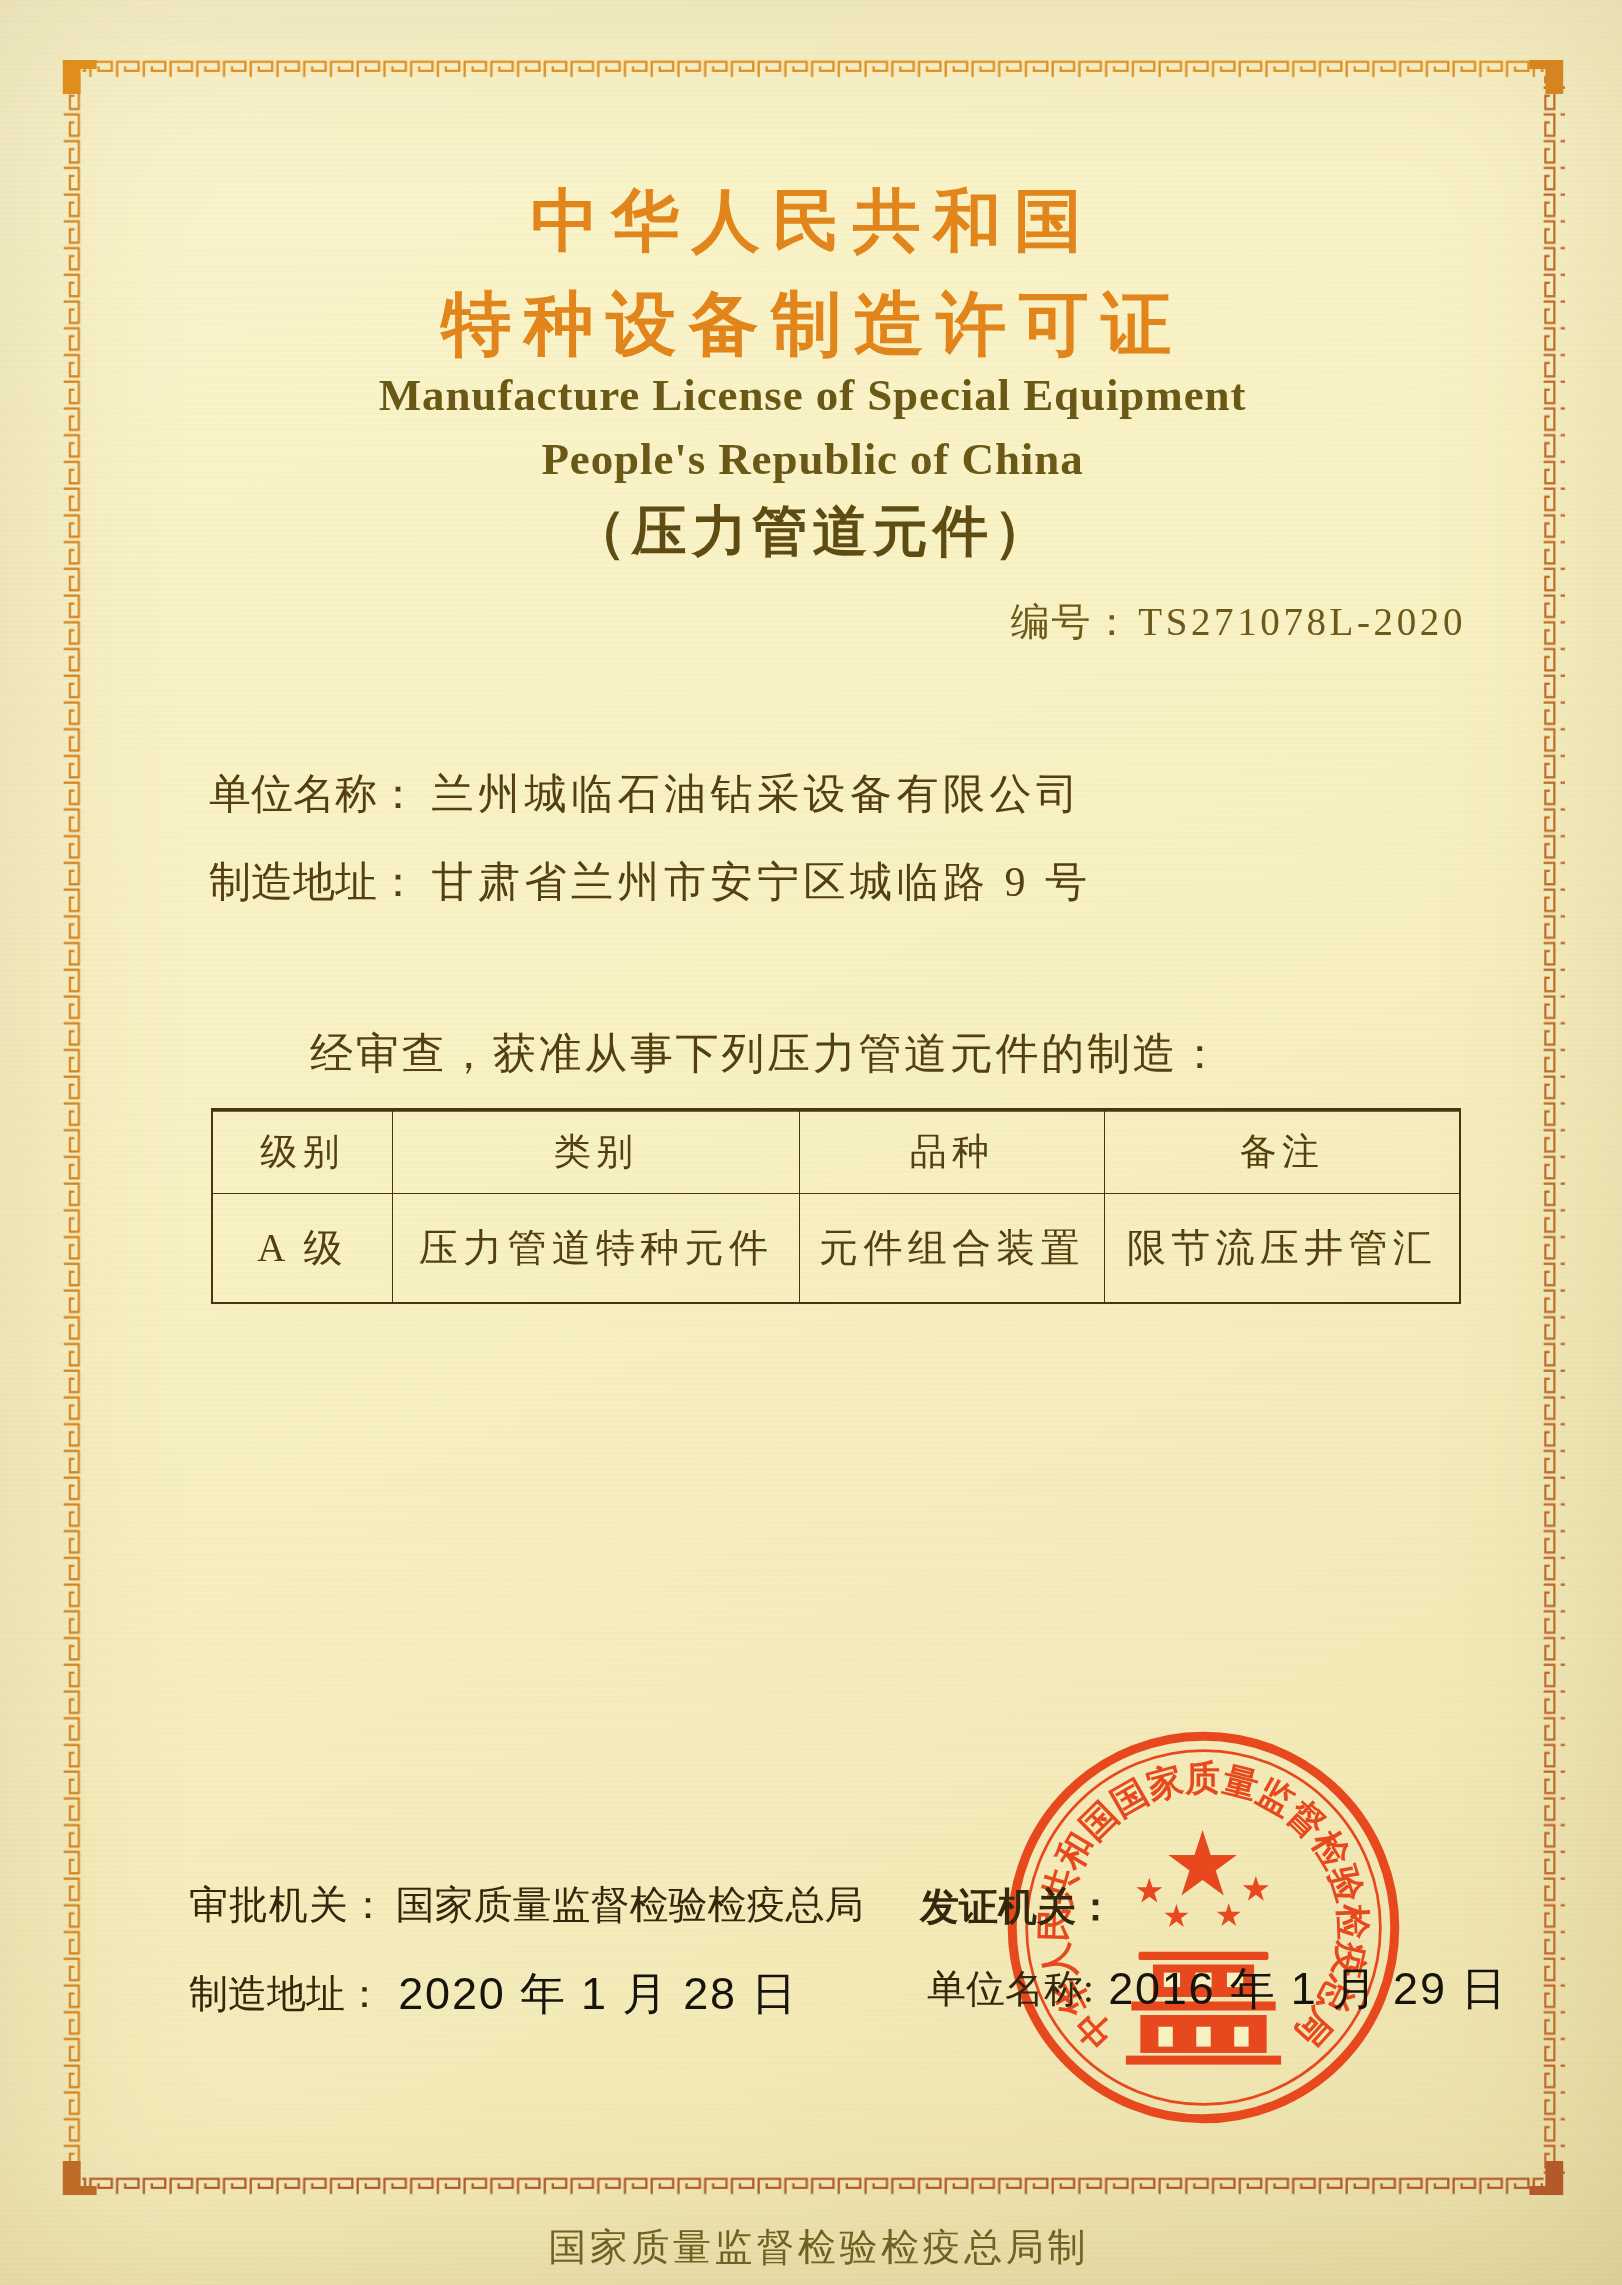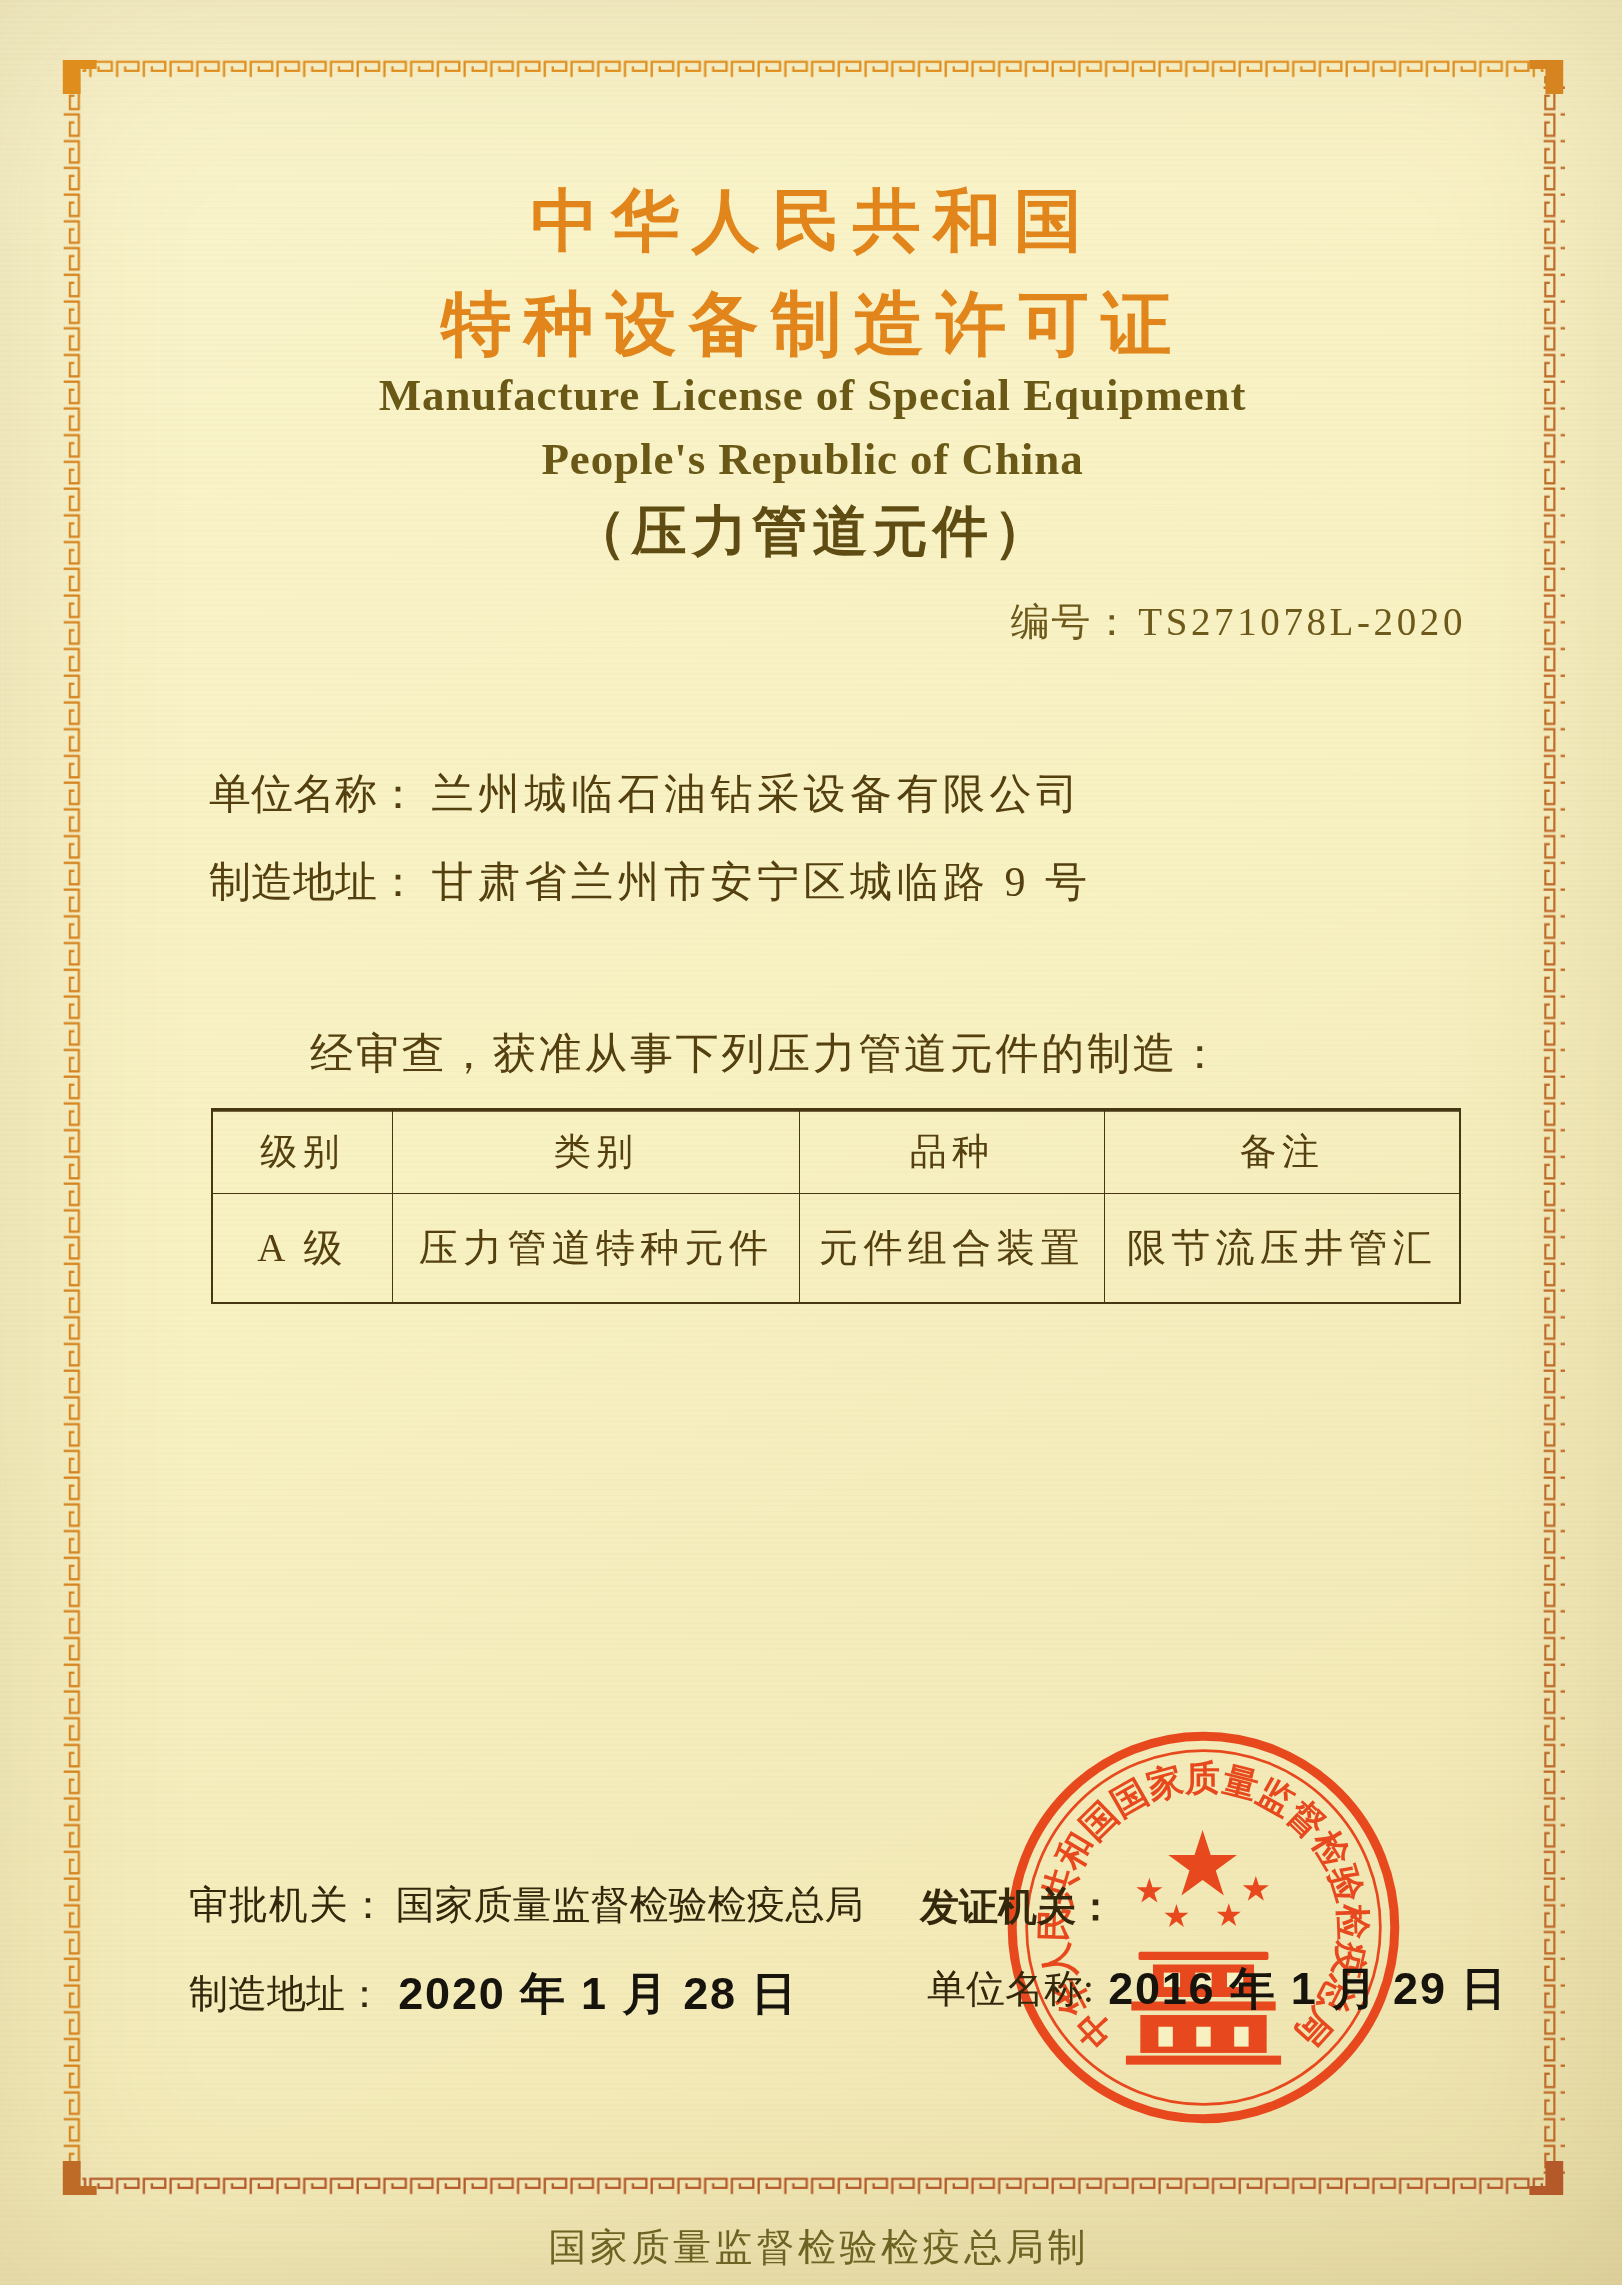--- a/index.html
+++ b/index.html
@@ -51,21 +51,21 @@
   .cert-table .cell.last{border-right:none;}
 
   .f-line{font-size:39px;color:var(--text-dark);z-index:8;}
   .f-approve{left:189px;top:1878px;letter-spacing:0.9px;}
   .f-approve .fvalue{margin-left:7.1px;letter-spacing:0;}
   .f-issueorg{left:920px;top:1880px;font-weight:bold;}
   .f-valid{left:189px;top:1964px;}
   .f-issuedate{left:927px;top:1959px;}
   .date-val{
     font-family:"Liberation Sans","DejaVu Sans",sans-serif;
-    font-size:45px;font-weight:700;color:var(--date-black);
+    font-size:45px;font-weight:400;color:var(--date-black);
     letter-spacing:1.8px;margin-left:14.3px;vertical-align:-1.8px;
   }
   .f-issuedate .date-val{}
 
   .made-by{left:0;right:0;top:2222px;text-align:center;
     font-size:38px;letter-spacing:3.6px;color:var(--caption-olive);
     transform:translateX(7.1px);}
 
   .border-frame{left:61px;top:58px;z-index:2;}
   .seal-svg{left:1005px;top:1729px;z-index:5;opacity:.94;}

